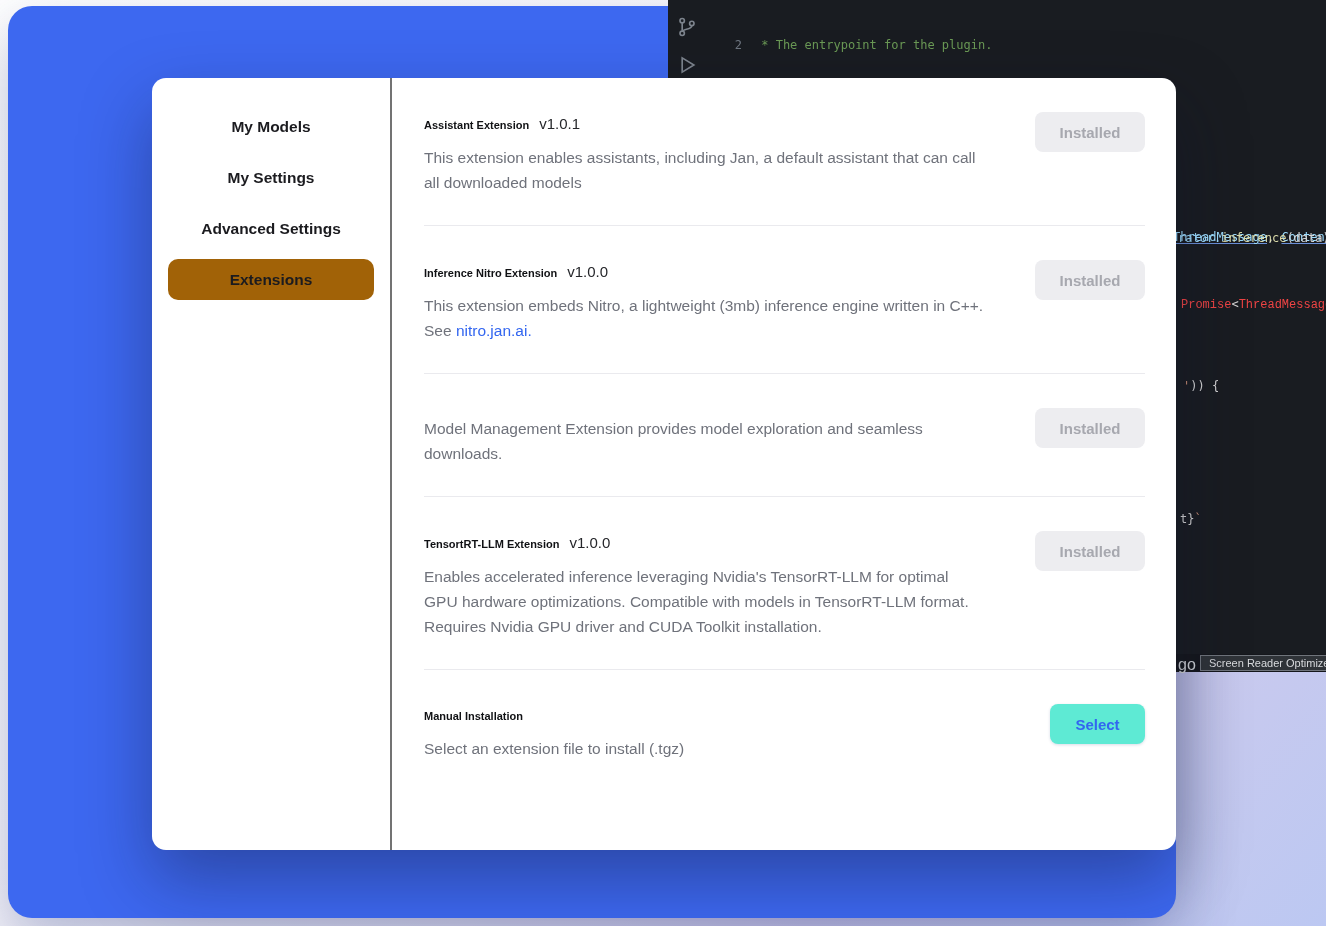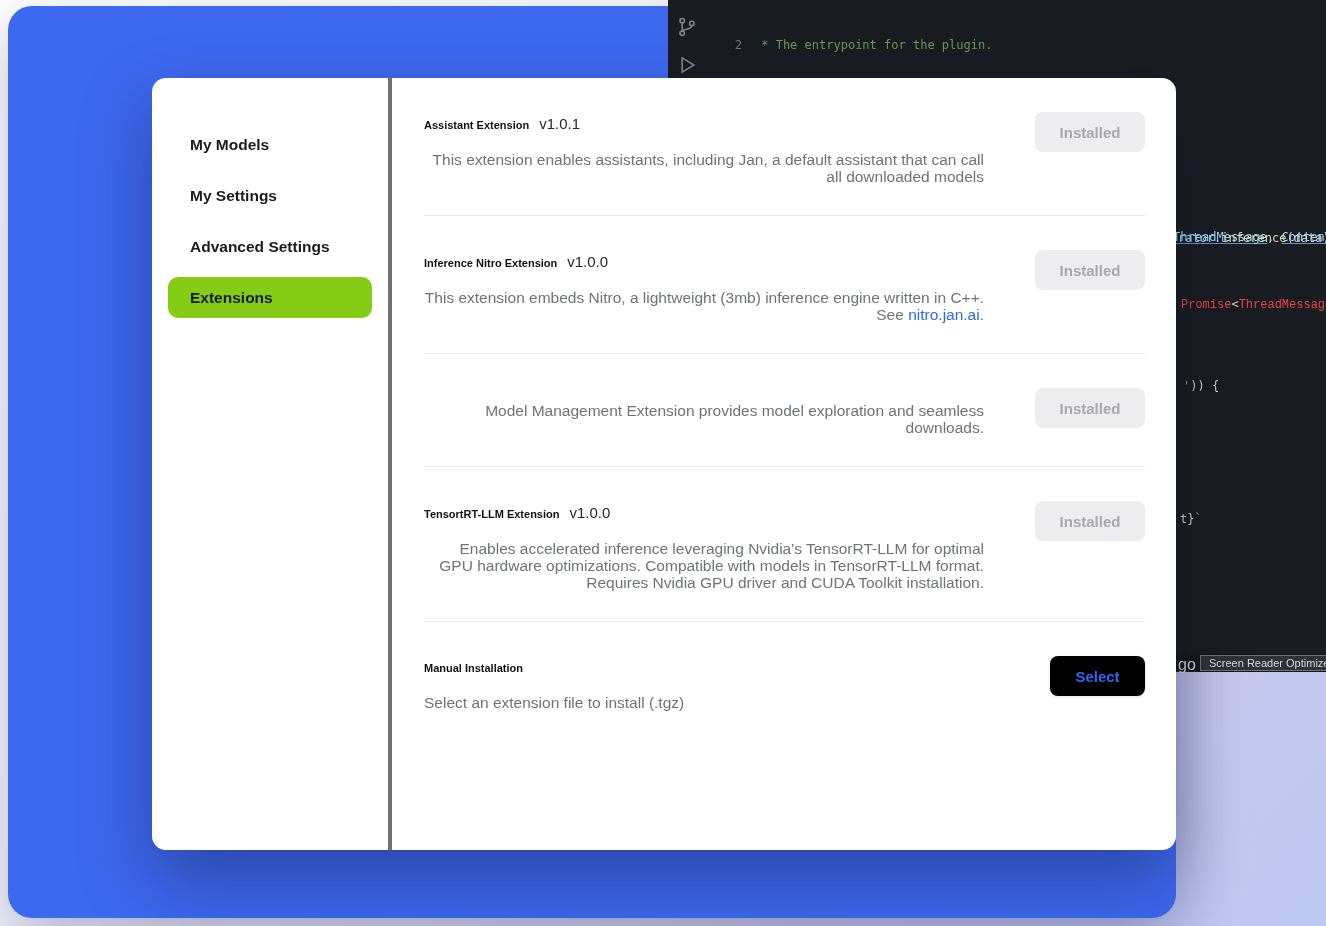--- a/index.html
+++ b/index.html
@@ -48,46 +48,46 @@
     padding:0 8px; font-size:11px; color:#d8dadd; background:#2f3338;
     border:1px solid #70757c; white-space:nowrap;
   }
 
   
   .modal{
     position:absolute; left:152px; top:78px; width:1024px; height:772px;
     background:#ffffff; border-radius:14px; z-index:3; display:flex; overflow:hidden;
     box-shadow:0 30px 70px rgba(15,18,45,.38);
   }
-  .sidebar{ width:240px; flex:0 0 240px; border-right:4px solid #737373; padding-top:46px; }
+  .sidebar{ width:240px; flex:0 0 240px; border-right:2px solid #737373; padding-top:28px;text-align:center; }
   .nav-item{
     margin:0 16px 10px; padding:11px 22px; border-radius:10px;
     font-size:15.5px; font-weight:600; color:#1b1b1f; line-height:19px; cursor:pointer;
   }
-  .nav-item.active{ background:#84cc16; }
+  .nav-item.active{ background:#a16207; }
 
   .content{ flex:1; padding:0 31px 0 32px; }
   .section{
     display:flex; justify-content:space-between; align-items:flex-start;
     padding:34px 0 30px; border-bottom:1px solid #eaeaee;
   }
   .section.last{ border-bottom:none; }
   .sec-left{ max-width:560px; }
   .sec-title-row{ display:flex; align-items:baseline; gap:10px; line-height:24px; }
   .sec-title{ font-size:11px; font-weight:700; color:#101114; }
   .sec-version{ font-size:15px; color:#26272b; }
-  .sec-desc{ margin-top:14px; font-size:15.5px; line-height:17px; color:#6f727b;text-align:right; }
+  .sec-desc{ margin-top:8px; font-size:15.5px; line-height:25px; color:#6f727b; }
   .desc-link{ color:#3366f0; text-decoration:none; cursor:pointer; }
 
   .btn{
     flex:0 0 auto; margin-left:20px; border:none; border-radius:8px; height:40px;
     font-family:inherit; font-size:15px; font-weight:600; cursor:pointer;
   }
   .btn-installed{ width:110px; background:#ededf0; color:#a7a8af; }
-  .btn-select{ width:95px; background:#000000; color:#3366f0; box-shadow:0 1px 3px rgba(40,60,120,.18); }
+  .btn-select{ width:95px; background:#5eead4; color:#3366f0; box-shadow:0 1px 3px rgba(40,60,120,.18); }
 </style>
 </head>
 <body>
 
 <div class="canvas">
 
   <div class="blue-window"></div>
 
   <div class="editor">
     <div class="activity">

